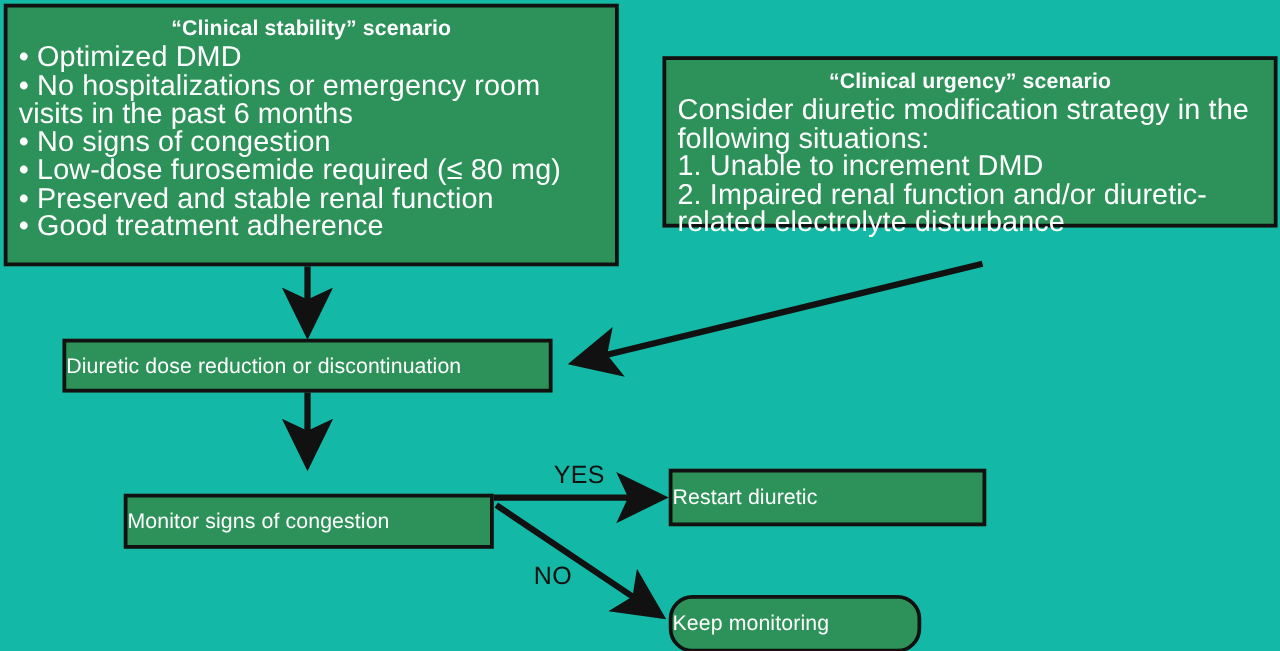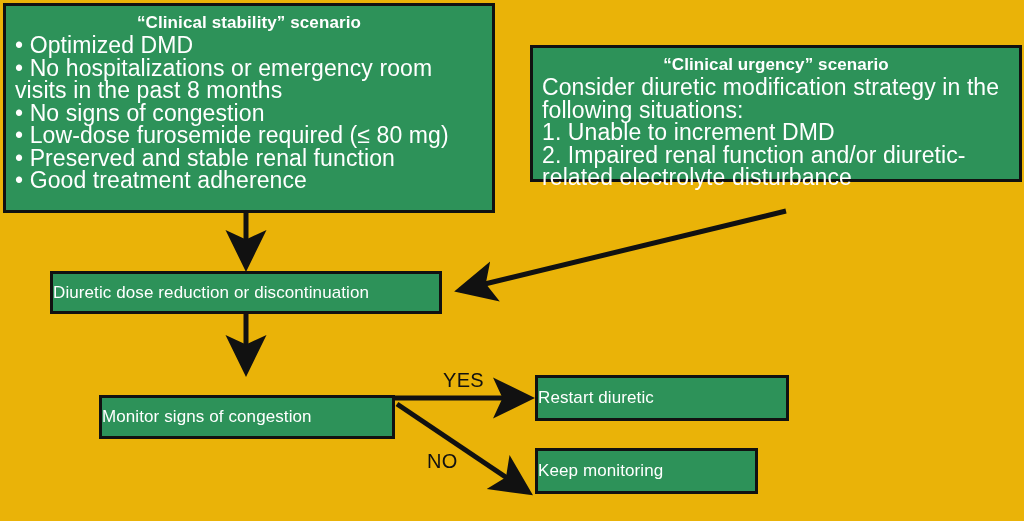--- a/index.html
+++ b/index.html
@@ -8,21 +8,21 @@
     padding: 0;
     background: #ffffff;
   }
   body {
     font-family: "Liberation Sans", sans-serif;
   }
   #canvas {
     position: relative;
     width: 1024px;
     height: 521px;
-    background: #eab308;
+    background: #14b8a6;
     overflow: hidden;
     text-decoration: underline;
   }
   .node {
     position: absolute;
     box-sizing: border-box;
     background: #2d9259;
     border: 3px solid #111111;
     color: #ffffff;
   }
@@ -85,21 +85,21 @@
     <line x1="246" y1="213" x2="246" y2="266" stroke="#111111" stroke-width="5" marker-end="url(#arrowhead)"></line>
     <line x1="786" y1="211" x2="460" y2="290" stroke="#111111" stroke-width="5" marker-end="url(#arrowhead)"></line>
     <line x1="246" y1="313" x2="246" y2="371" stroke="#111111" stroke-width="5" marker-end="url(#arrowhead)"></line>
     <line x1="395" y1="398" x2="529" y2="398" stroke="#111111" stroke-width="5" marker-end="url(#arrowhead)"></line>
     <line x1="397" y1="404" x2="528" y2="492" stroke="#111111" stroke-width="5" marker-end="url(#arrowhead)"></line>
   </svg>
 
   <div class="node node-body" style="left:3px; top:3px; width:492px; height:210px;">
     <span class="node-title">“Clinical stability” scenario</span>
     <span class="node-line">• Optimized DMD</span>
-    <span class="node-line">• No hospitalizations or emergency room visits in the past 8 months</span>
+    <span class="node-line">• No hospitalizations or emergency room visits in the past 6 months</span>
     <span class="node-line">• No signs of congestion</span>
     <span class="node-line">• Low-dose furosemide required (≤ 80 mg)</span>
     <span class="node-line">• Preserved and stable renal function</span>
     <span class="node-line">• Good treatment adherence</span>
   </div>
 
   <div class="node node-body" style="left:530px; top:45px; width:492px; height:137px;">
     <span class="node-title">“Clinical urgency” scenario</span>
     <span class="node-line">Consider diuretic modification strategy in the following situations:</span>
     <span class="node-line">1. Unable to increment DMD</span>
@@ -111,20 +111,20 @@
   </div>
 
   <div class="node center" style="left:99px; top:376px; width:296px; height:44px;margin-top:19px;">
     <span class="node-label">Monitor signs of congestion</span>
   </div>
 
   <div class="node center" style="left:535px; top:375px; width:254px; height:46px;">
     <span class="node-label">Restart diuretic</span>
   </div>
 
-  <div class="node center" style="left:535px; top:448px; width:223px; height:46px;">
+  <div class="node center" style="left:535px; top:476px; width:202px; height:46px;border-radius:19px;">
     <span class="node-label">Keep monitoring</span>
   </div>
 
   <span class="edge-label" style="left:443px; top:371px;">YES</span>
   <span class="edge-label" style="left:427px; top:452px;">NO</span>
 
 </div>
 
 </body></html>

